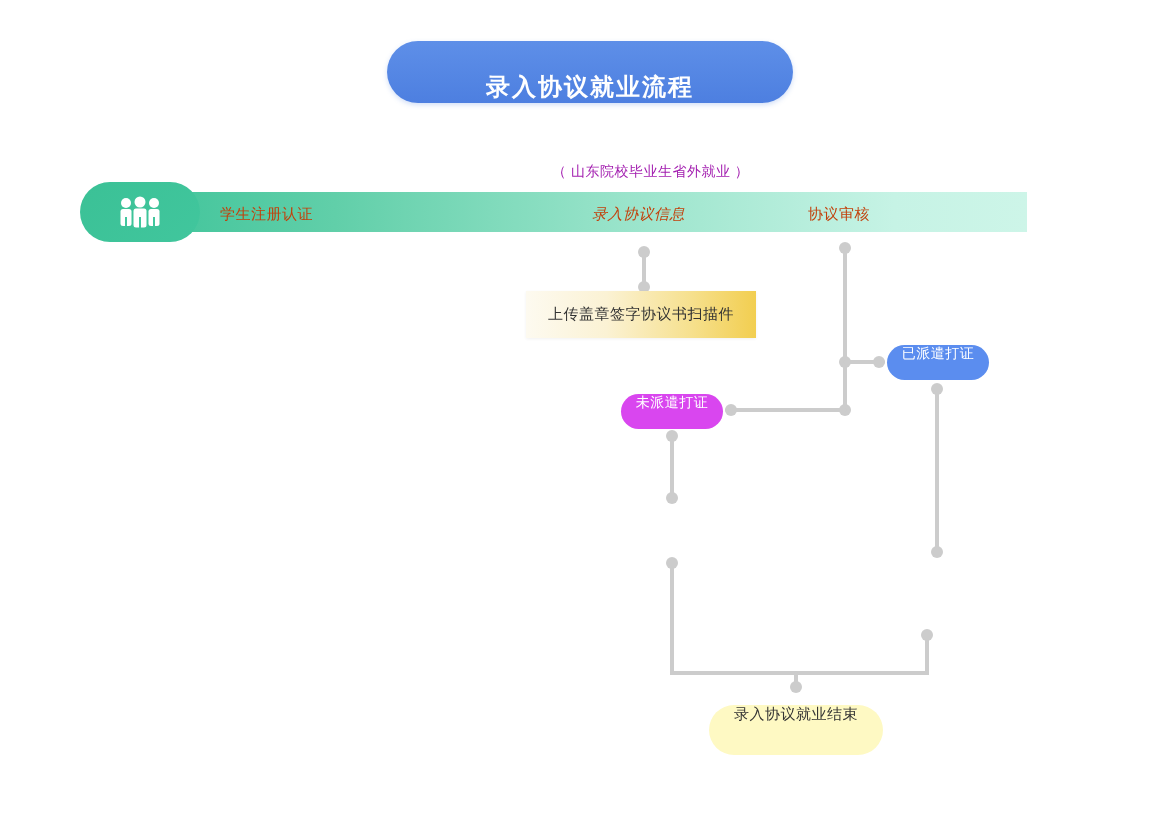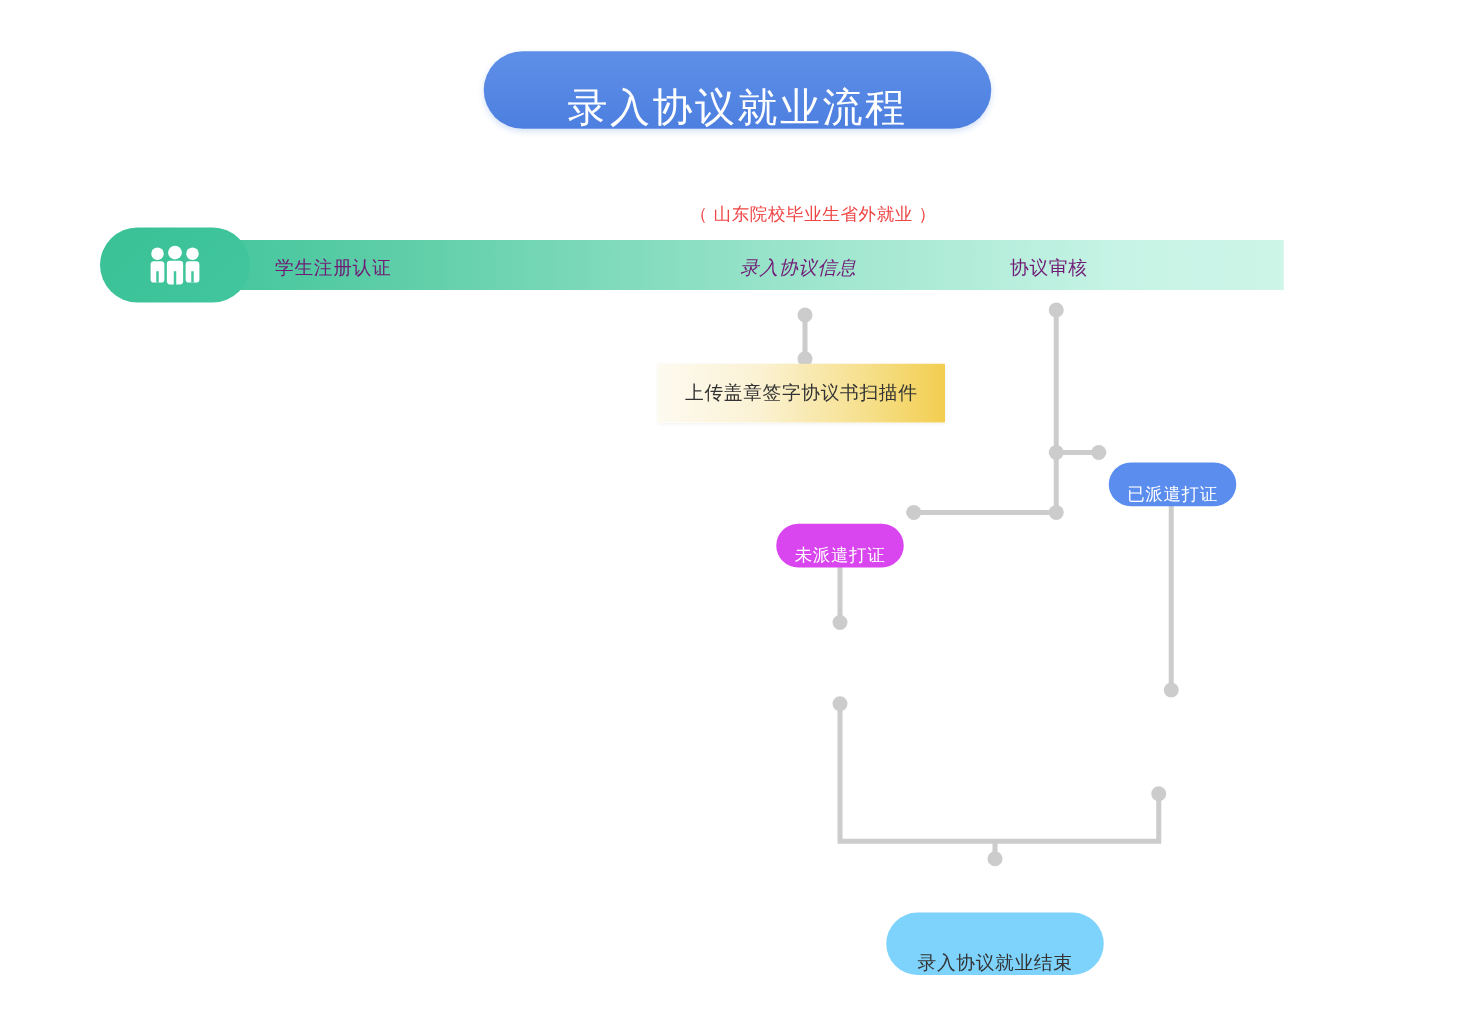--- a/index.html
+++ b/index.html
@@ -12,43 +12,43 @@
 
   
   .title-pill{
     position:absolute;left:387px;top:41px;width:406px;height:62px;
     border-radius:31px;
     background:linear-gradient(180deg,#5e8fe8 0%,#4d7fe0 100%);
     display:flex;align-items:center;justify-content:center;
     box-shadow:0 2px 5px rgba(77,127,224,.25);
   }
   .title-pill span{
-    color:#ffffff;font-size:32px;font-weight:normal;letter-spacing:2px;margin-top:30px;
+    color:#ffffff;font-size:24px;font-weight:bold;letter-spacing:2px;margin-top:30px;
   }
 
   
   .annotation{
     position:absolute;left:552px;top:163px;
-    font-size:14px;color:#ef4444;letter-spacing:.5px;white-space:nowrap;
+    font-size:14px;color:#a21caf;letter-spacing:.5px;white-space:nowrap;
   }
 
   
   .stage-bar{
     position:absolute;left:140px;top:192px;width:887px;height:40px;
     background:linear-gradient(90deg,#3fc49a 0%,#61cfa9 22%,#9ae4cb 55%,#c6f3e5 85%,#cdf5e8 100%);
   }
   .stage-cap{
     position:absolute;left:80px;top:182px;width:120px;height:60px;
     border-radius:30px;
     background:linear-gradient(135deg,#3bc196 0%,#41c69d 100%);
     display:flex;align-items:center;justify-content:center;
   }
   .people-icon{width:46px;height:32px;display:block;}
   .stage-label{
-    position:absolute;font-size:15px;color:#701a75;white-space:nowrap;
+    position:absolute;font-size:15px;color:#c2410c;white-space:nowrap;
     top:205px;letter-spacing:.5px;
   }
   .stage-label.s1{left:220px;}
   .stage-label.s2{left:592px;font-style:italic;}
   .stage-label.s3{left:808px;}
 
   
   svg.links{position:absolute;left:0;top:0;width:1173px;height:820px;}
 
   
@@ -58,34 +58,34 @@
     display:flex;align-items:center;justify-content:center;
     color:#333333;font-size:15px;letter-spacing:.5px;white-space:nowrap;
     box-shadow:0 1px 3px rgba(0,0,0,.06);
   }
   .gbox.b1{left:526px;top:291px;width:230px;height:47px;font-family:Liberation Mono, monospace;}
   .gbox.b2{left:573px;top:502px;width:197px;height:47px;}
   .gbox.b3{left:829px;top:570px;width:197px;height:47px;}
 
   
   .pill{
-    position:absolute;display:flex;align-items:flex-end;justify-content:center;
-    font-size:14px;white-space:nowrap;letter-spacing:.5px;margin-top:25px;
+    position:absolute;display:flex;align-items:flex-start;justify-content:center;
+    font-size:14px;white-space:nowrap;letter-spacing:.5px;
   }
   .pill.orange{
     left:621px;top:394px;width:102px;height:35px;border-radius:18px;
     background:#d946ef;color:#ffffff;
   }
   .pill.blue{
     left:887px;top:345px;width:102px;height:35px;border-radius:18px;
     background:#5b8def;color:#ffffff;
   }
   .pill.yellow-end{
     left:709px;top:705px;width:174px;height:50px;border-radius:25px;
-    background:#7dd3fc;color:#333333;font-size:15px;
+    background:#fef9c3;color:#333333;font-size:15px;
   }
 </style>
 </head>
 <body>
 
 <div id="canvas">
 
   <div class="title-pill">
     <span>录入协议就业流程</span>
   </div>

